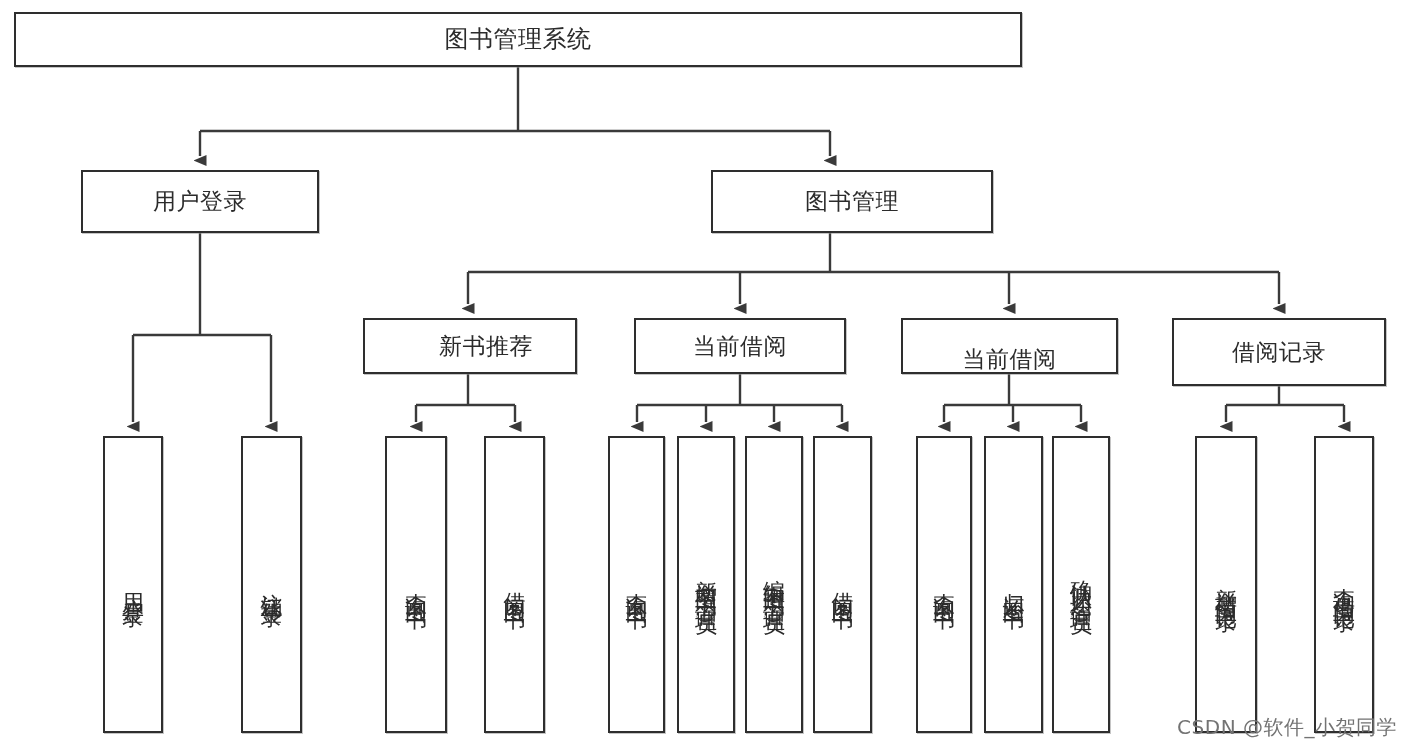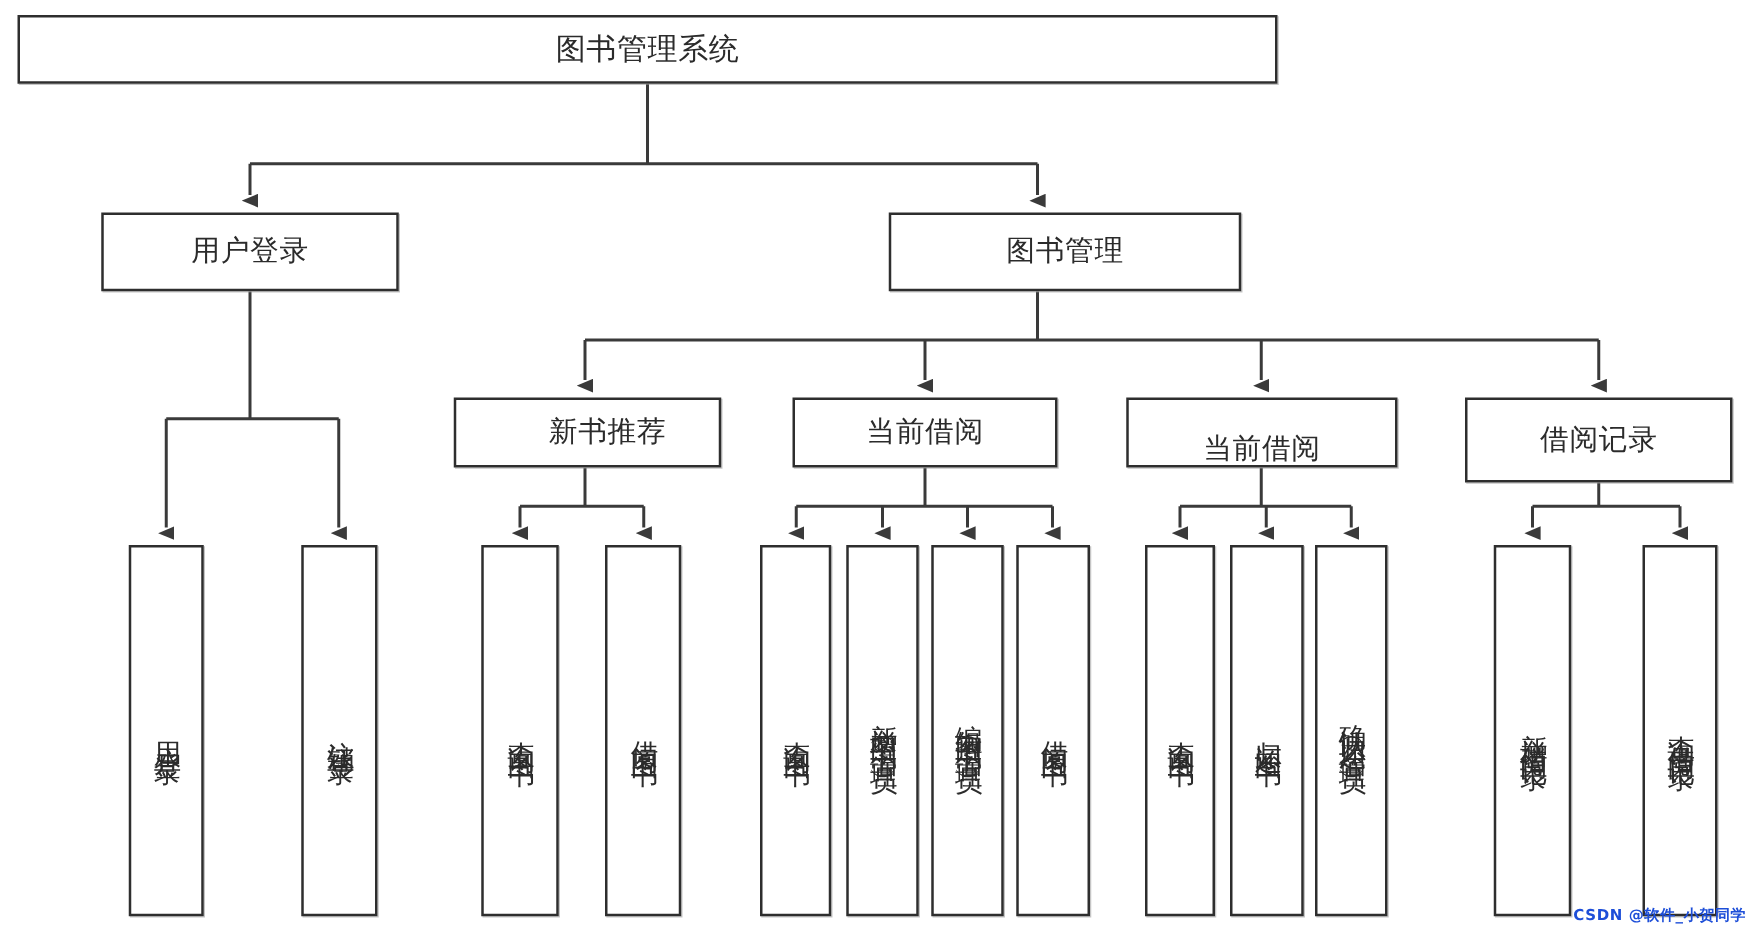--- a/index.html
+++ b/index.html
@@ -66,25 +66,24 @@
     stroke-width: 2.4;
     fill: none;
   }
   .conn-arrow {
     fill: #3a3a3a;
   }
   #watermark {
     position: absolute;
     right: 8px;
     bottom: 6px;
-    font-size: 12px;
-    color: #1d4ed8;
+    font-size: 20px;
+    color: #737373;
     letter-spacing: 0.5px;
     user-select: none;
-    font-weight: bold;
   }
 </style>
 </head>
 <body>
 
 <div id="diagram-root">
 
   <svg class="connectors" viewBox="0 0 1405 747" xmlns="http://www.w3.org/2000/svg">
     <defs>
       <marker id="arrow" markerWidth="11" markerHeight="13" refX="1" refY="6.5" orient="auto" markerUnits="userSpaceOnUse">

